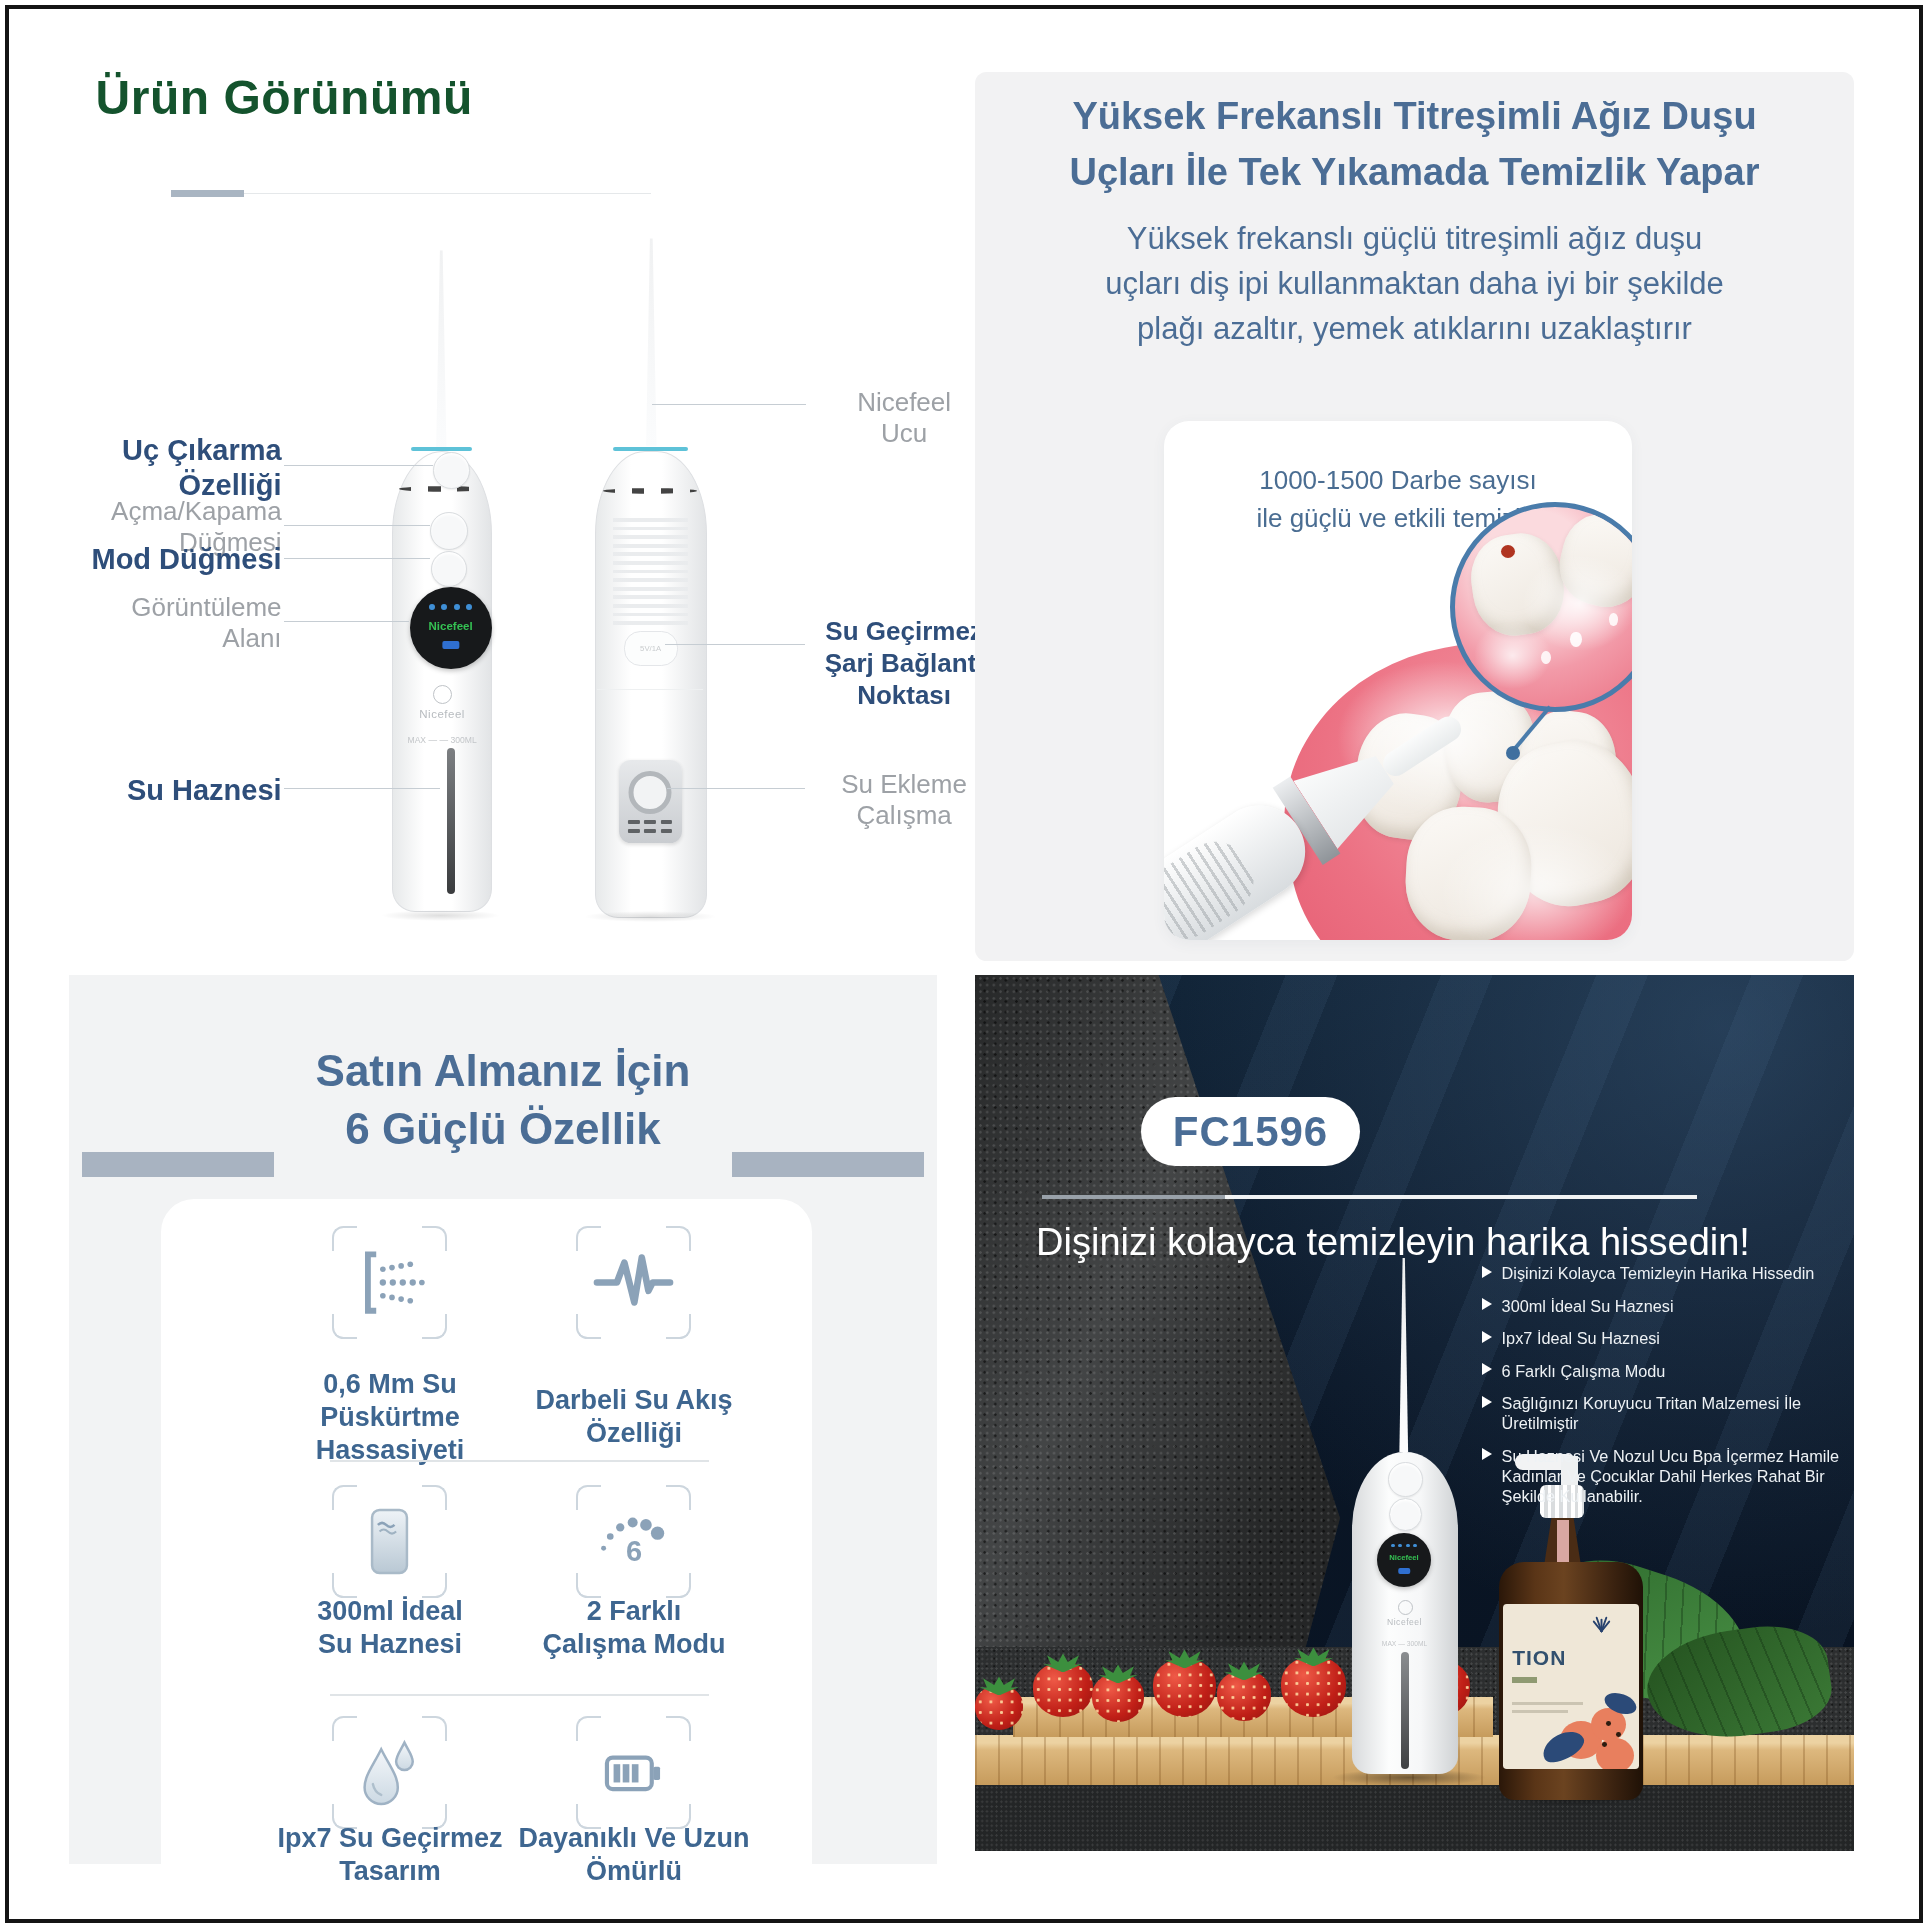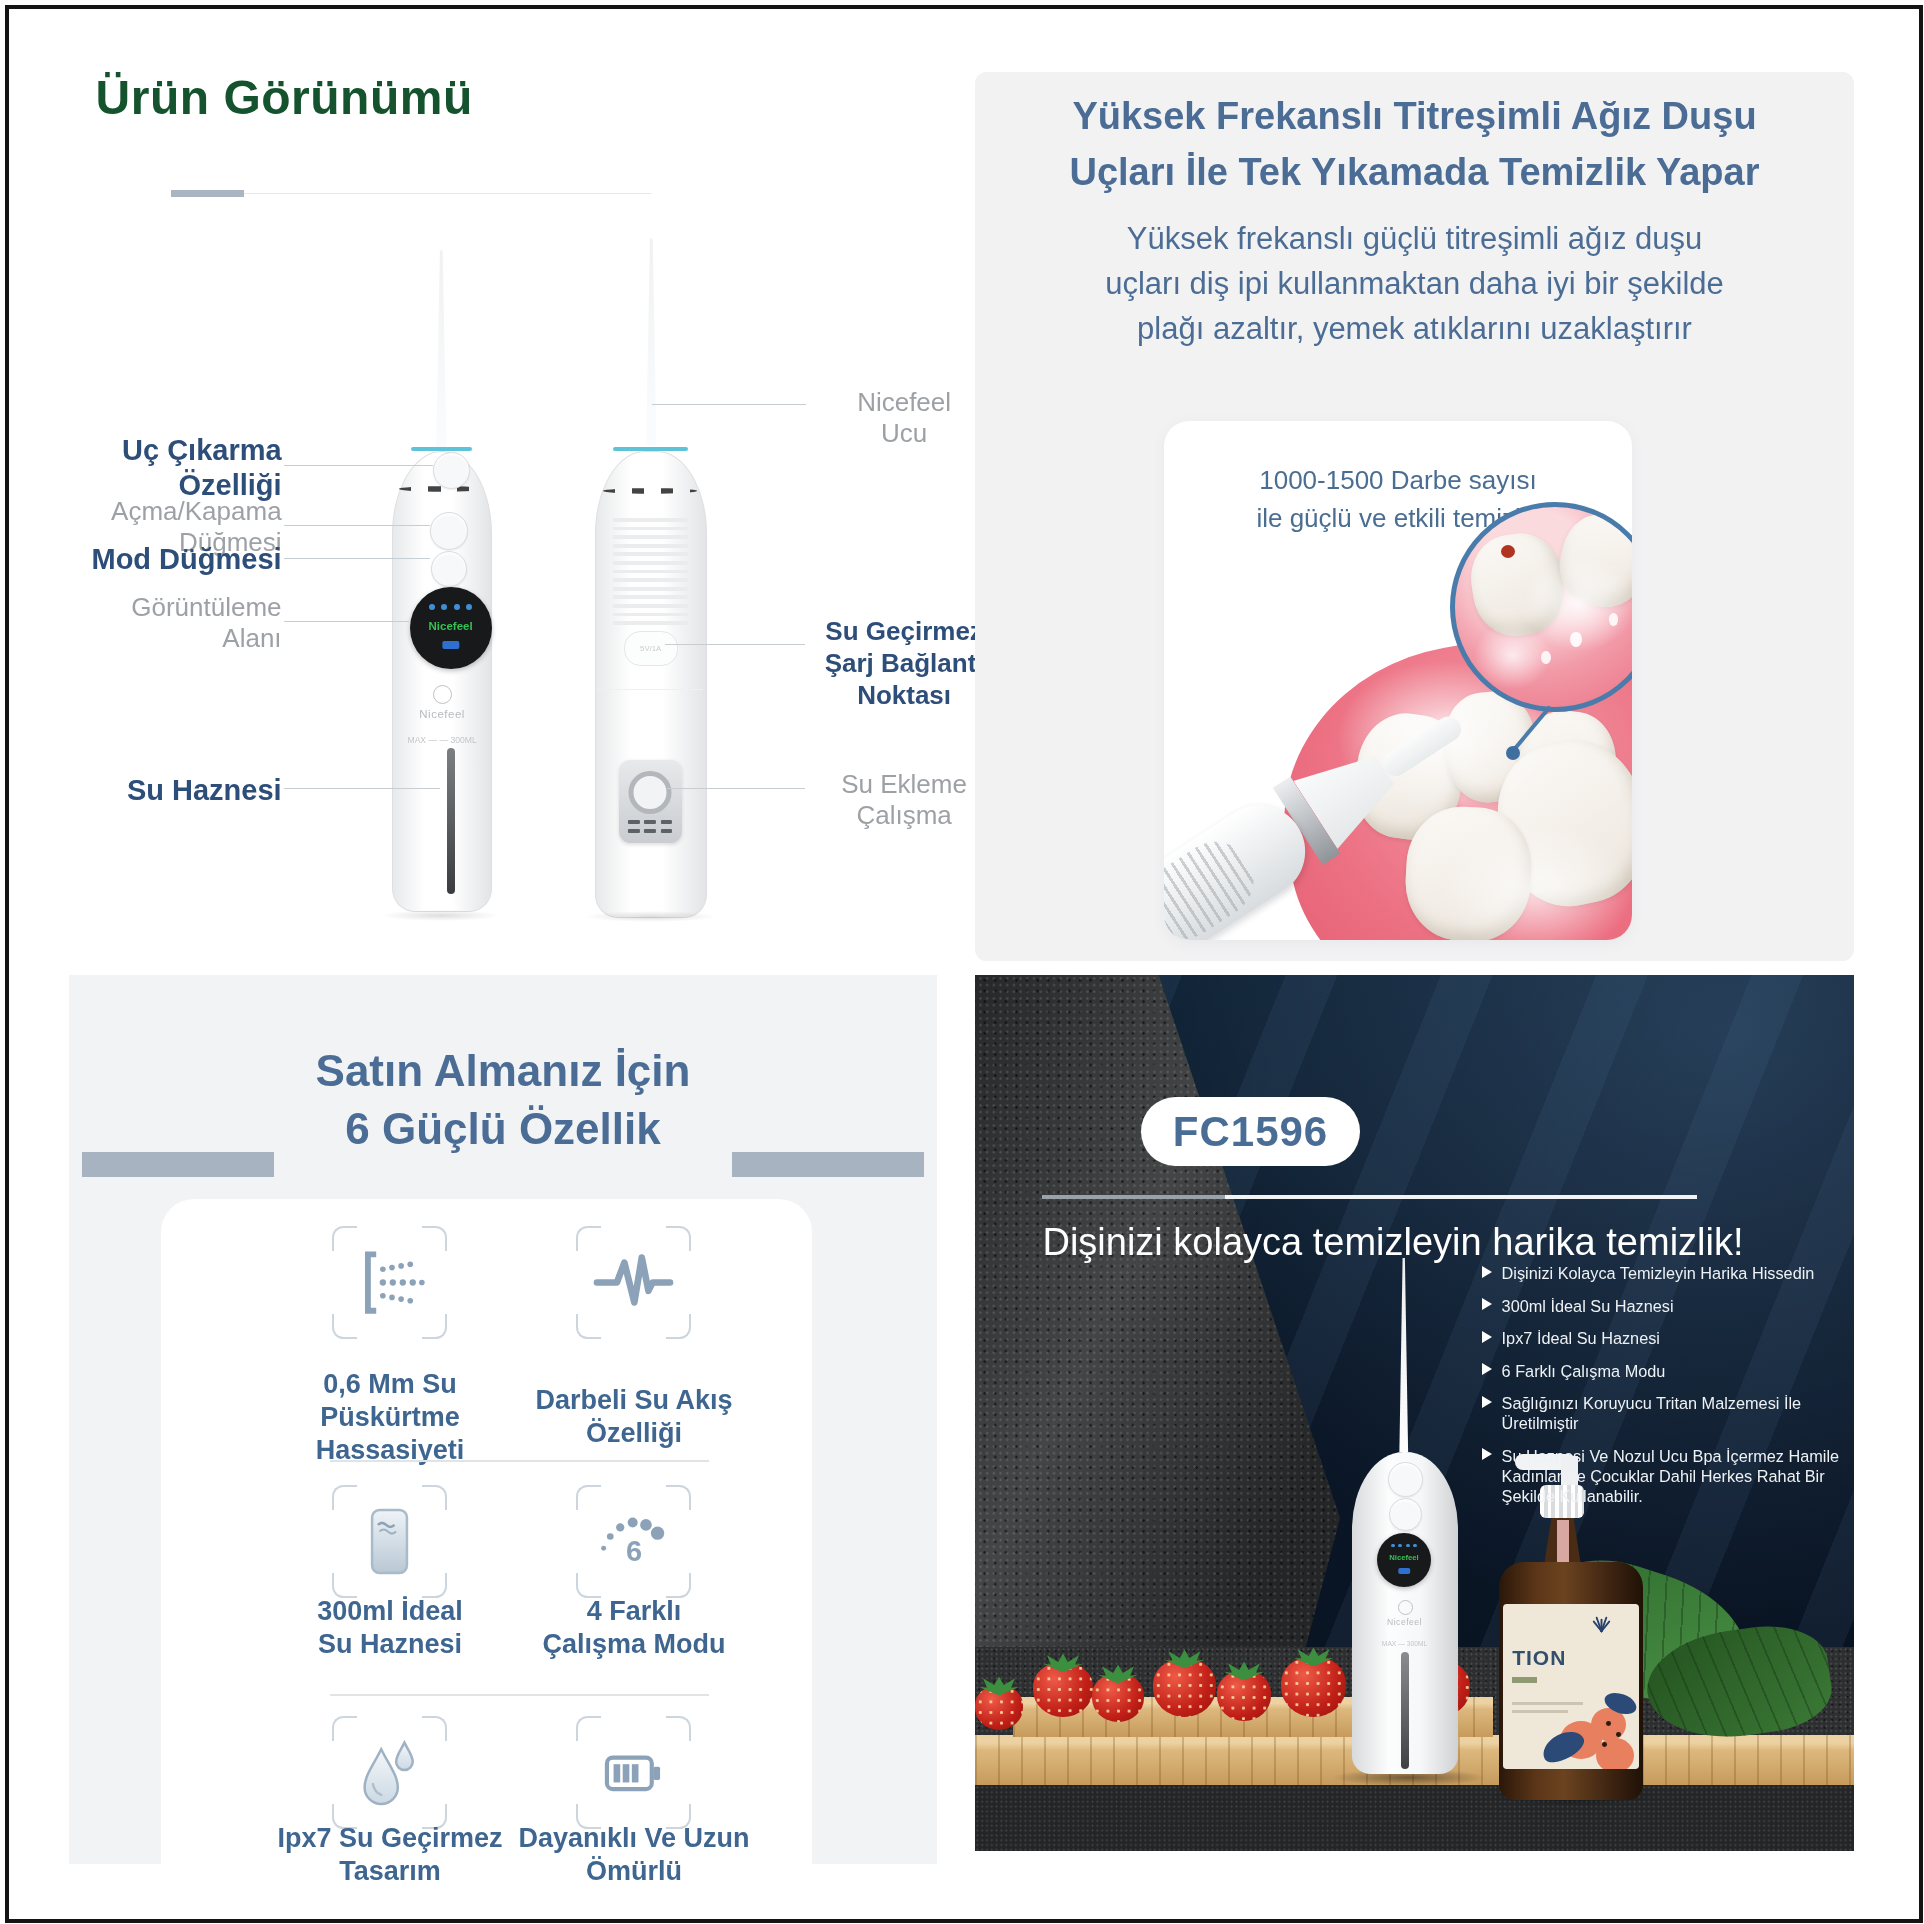--- a/index.html
+++ b/index.html
@@ -336,21 +336,21 @@
             <circle cx="22" cy="44" r="4"></circle>
             <circle cx="34" cy="33" r="5"></circle>
           <circle cx="49" cy="27" r="6"></circle>
             <circle cx="65" cy="30" r="7"></circle>
             <circle cx="79" cy="40" r="8"></circle>
         </svg>
         <div class="modenum" style="left:50px;top:50px;">6</div>
       </div>
       <div class="flab ml" style="left:104px;top:396px;">300ml İdeal
 Su Haznesi</div>
-      <div class="flab ml" style="left:348px;top:396px;">4 Farklı
+      <div class="flab ml" style="left:348px;top:396px;">2 Farklı
 Çalışma Modu</div>
       <div class="fdiv" style="top:495px;"></div>
 
       <div class="fico" style="left:171px;top:517px;">
         <i class="c1"></i>
           <i class="c2"></i>
           <i class="c3"></i>
           <i class="c4"></i>
         <svg width="83" height="83" viewBox="0 0 100 100">
           <defs>
@@ -385,21 +385,21 @@
   </section>
 
   <section id="br">
     <div class="streaks"></div>
     <div class="rock"></div>
 
     <div class="abs pill">
       <span>FC1596</span>
     </div>
     <div class="abs br-line"></div>
-    <div class="abs br-tag">Dişinizi kolayca temizleyin harika temizlik!</div>
+    <div class="abs br-tag">Dişinizi kolayca temizleyin harika hissedin!</div>
 
     <div class="bullets">
       <div class="brow">
           <span class="tri"></span>
           <span>Dişinizi Kolayca Temizleyin Harika Hissedin</span>
         </div>
       <div class="brow">
           <span class="tri"></span>
           <span>300ml İdeal Su Haznesi</span>
         </div>

